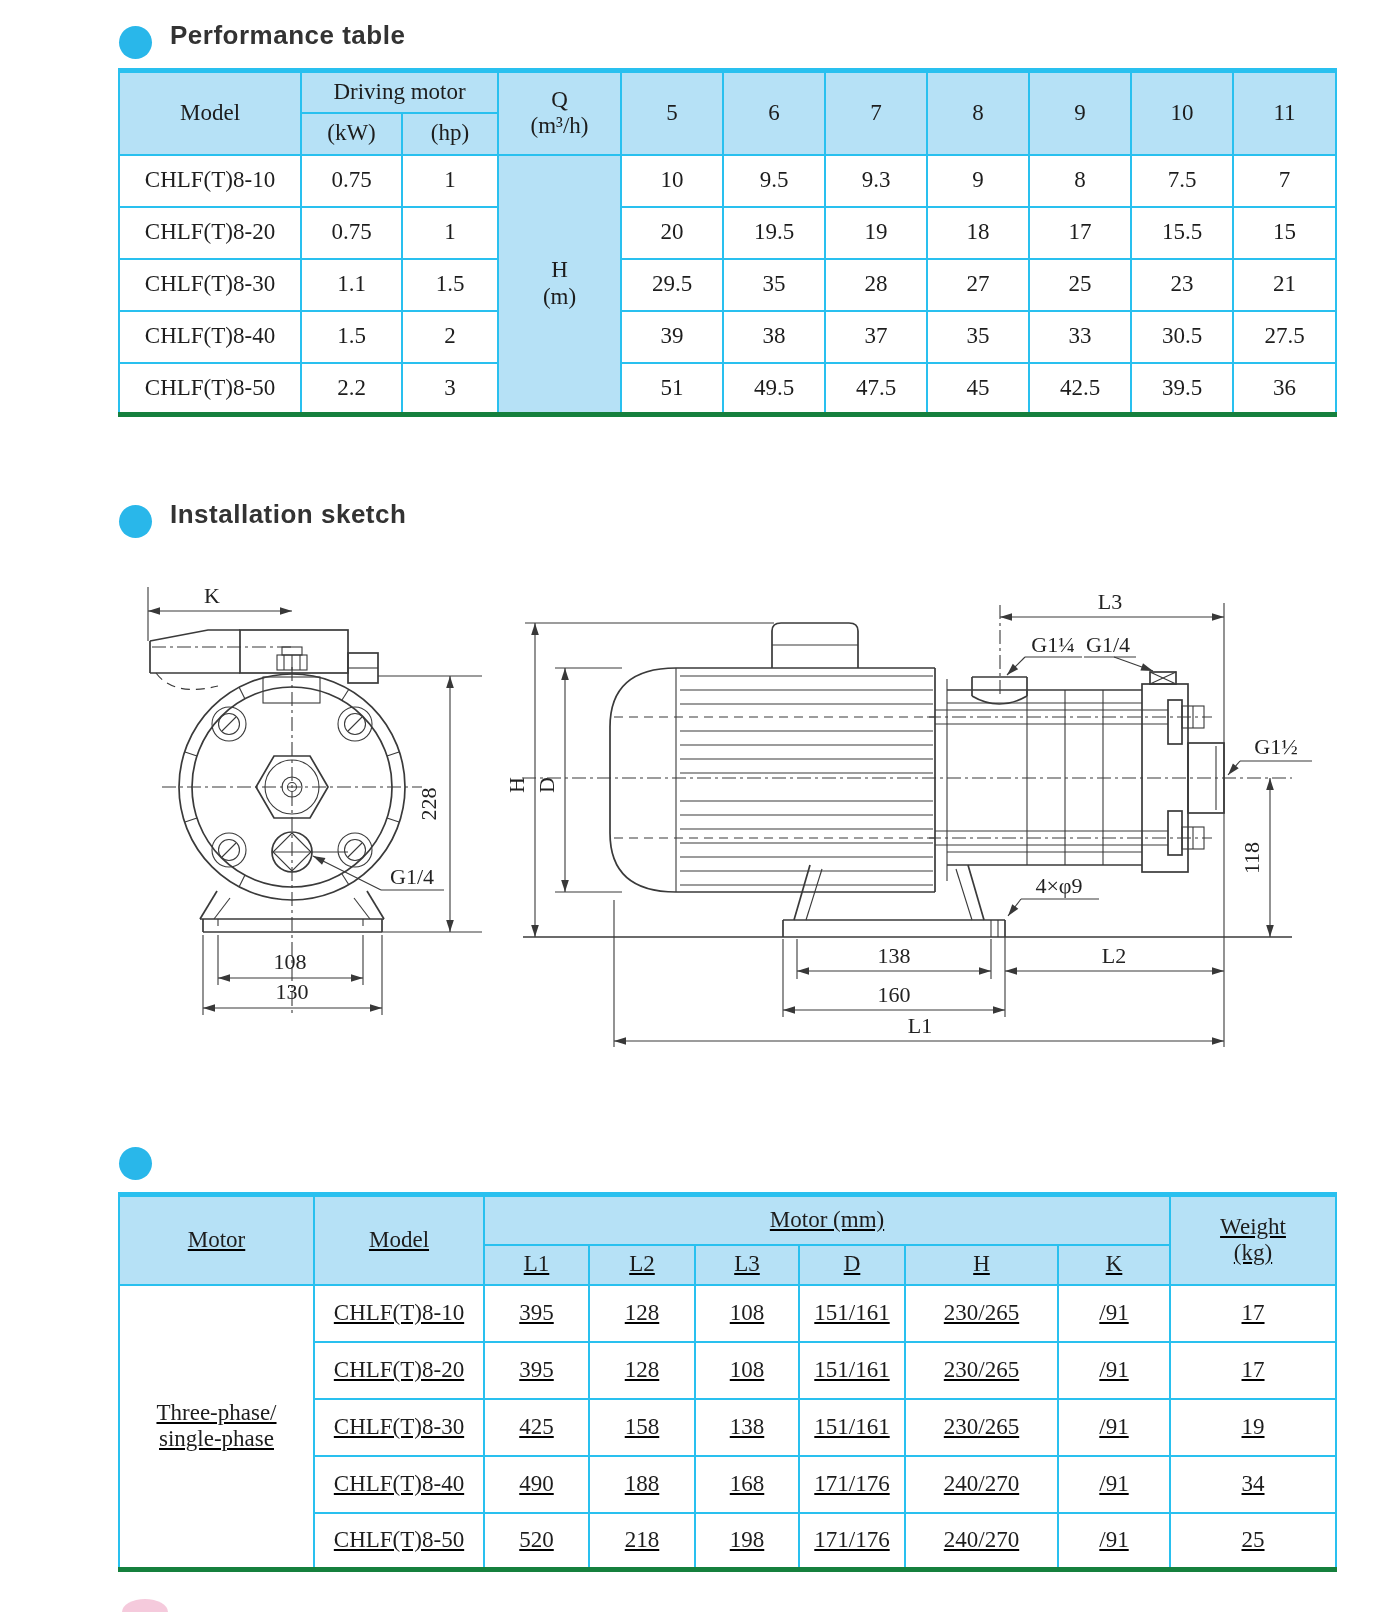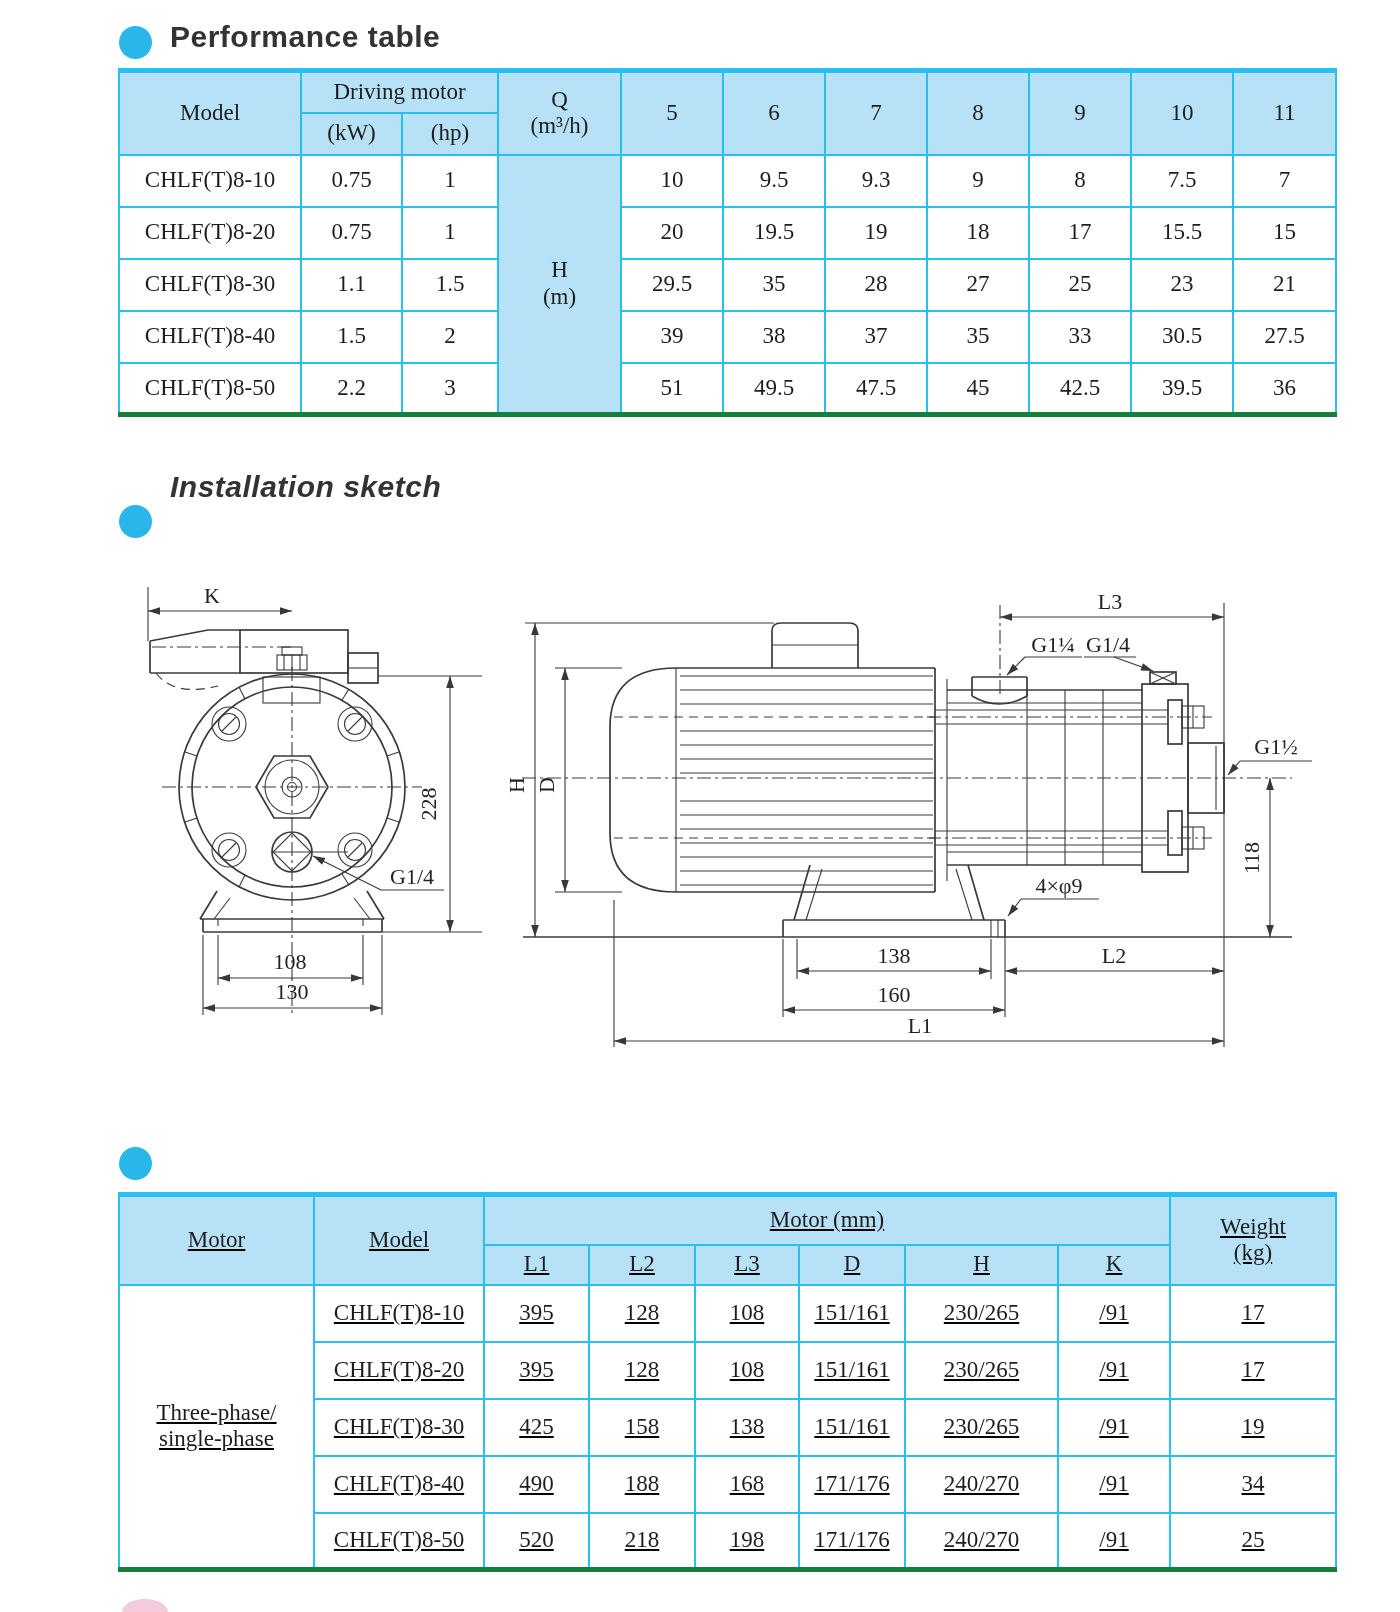--- a/index.html
+++ b/index.html
@@ -1,20 +1,20 @@
 <!DOCTYPE html>
 <html><head>
 <meta charset="utf-8">
 <style>
   html,body{margin:0;padding:0;}
   body{width:1400px;height:1612px;position:relative;background:#ffffff;overflow:hidden;
        font-family:"Liberation Serif",serif;}
   .bullet{position:absolute;width:33px;height:33px;border-radius:50%;background:#29b7ea;}
   .sec-title{position:absolute;font-family:"Liberation Sans",sans-serif;font-weight:bold;
-       font-size:30px;color:#333;letter-spacing:0.5px;}
+       font-size:26px;color:#333;letter-spacing:0.5px;}
   table.dt{position:absolute;border-collapse:collapse;table-layout:fixed;
        border-top:5px solid #29c0ef;border-bottom:5px solid #15803d;}
   table.dt td{border:2px solid #29c0ef;text-align:center;vertical-align:middle;
        font-size:23px;color:#1d1d1d;line-height:1.15;padding:0;}
   td.hd{background:#b6e1f6;}
   .r42{height:42px}.r52{height:52px}.r50{height:50px}.r40{height:40px}.r57{height:57px}
   svg{position:absolute;}
   svg text{font-family:"Liberation Serif",serif;font-size:22px;fill:#222;}
   .ln{stroke:#3a3a3a;stroke-width:1.7;fill:none;}
   .tn{stroke:#3a3a3a;stroke-width:1.1;fill:none;}
@@ -124,21 +124,21 @@
     <td>47.5</td>
     <td>45</td>
     <td>42.5</td>
     <td>39.5</td>
     <td>36</td>
   </tr>
 </tbody>
   </table>
 
 <div class="bullet" style="left:119px;top:505px;"></div>
-<div class="sec-title" style="left:170px;top:470px;font-style:italic;">Installation sketch</div>
+<div class="sec-title" style="left:170px;top:499px;">Installation sketch</div>
 
 <svg style="left:130px;top:555px;" width="440" height="470" viewBox="0 0 440 470">
   <defs>
     <marker id="arF" markerUnits="userSpaceOnUse" markerWidth="14" markerHeight="10" refX="13" refY="5" orient="auto-start-reverse">
       <path d="M13,5 L1,1.2 L1,8.8 Z" fill="#383838"></path>
     </marker>
   </defs>
 
   <line class="tn" x1="18" y1="32" x2="18" y2="86"></line>
   <line class="tn" x1="18" y1="56" x2="162" y2="56" marker-start="url(#arF)" marker-end="url(#arF)"></line>

